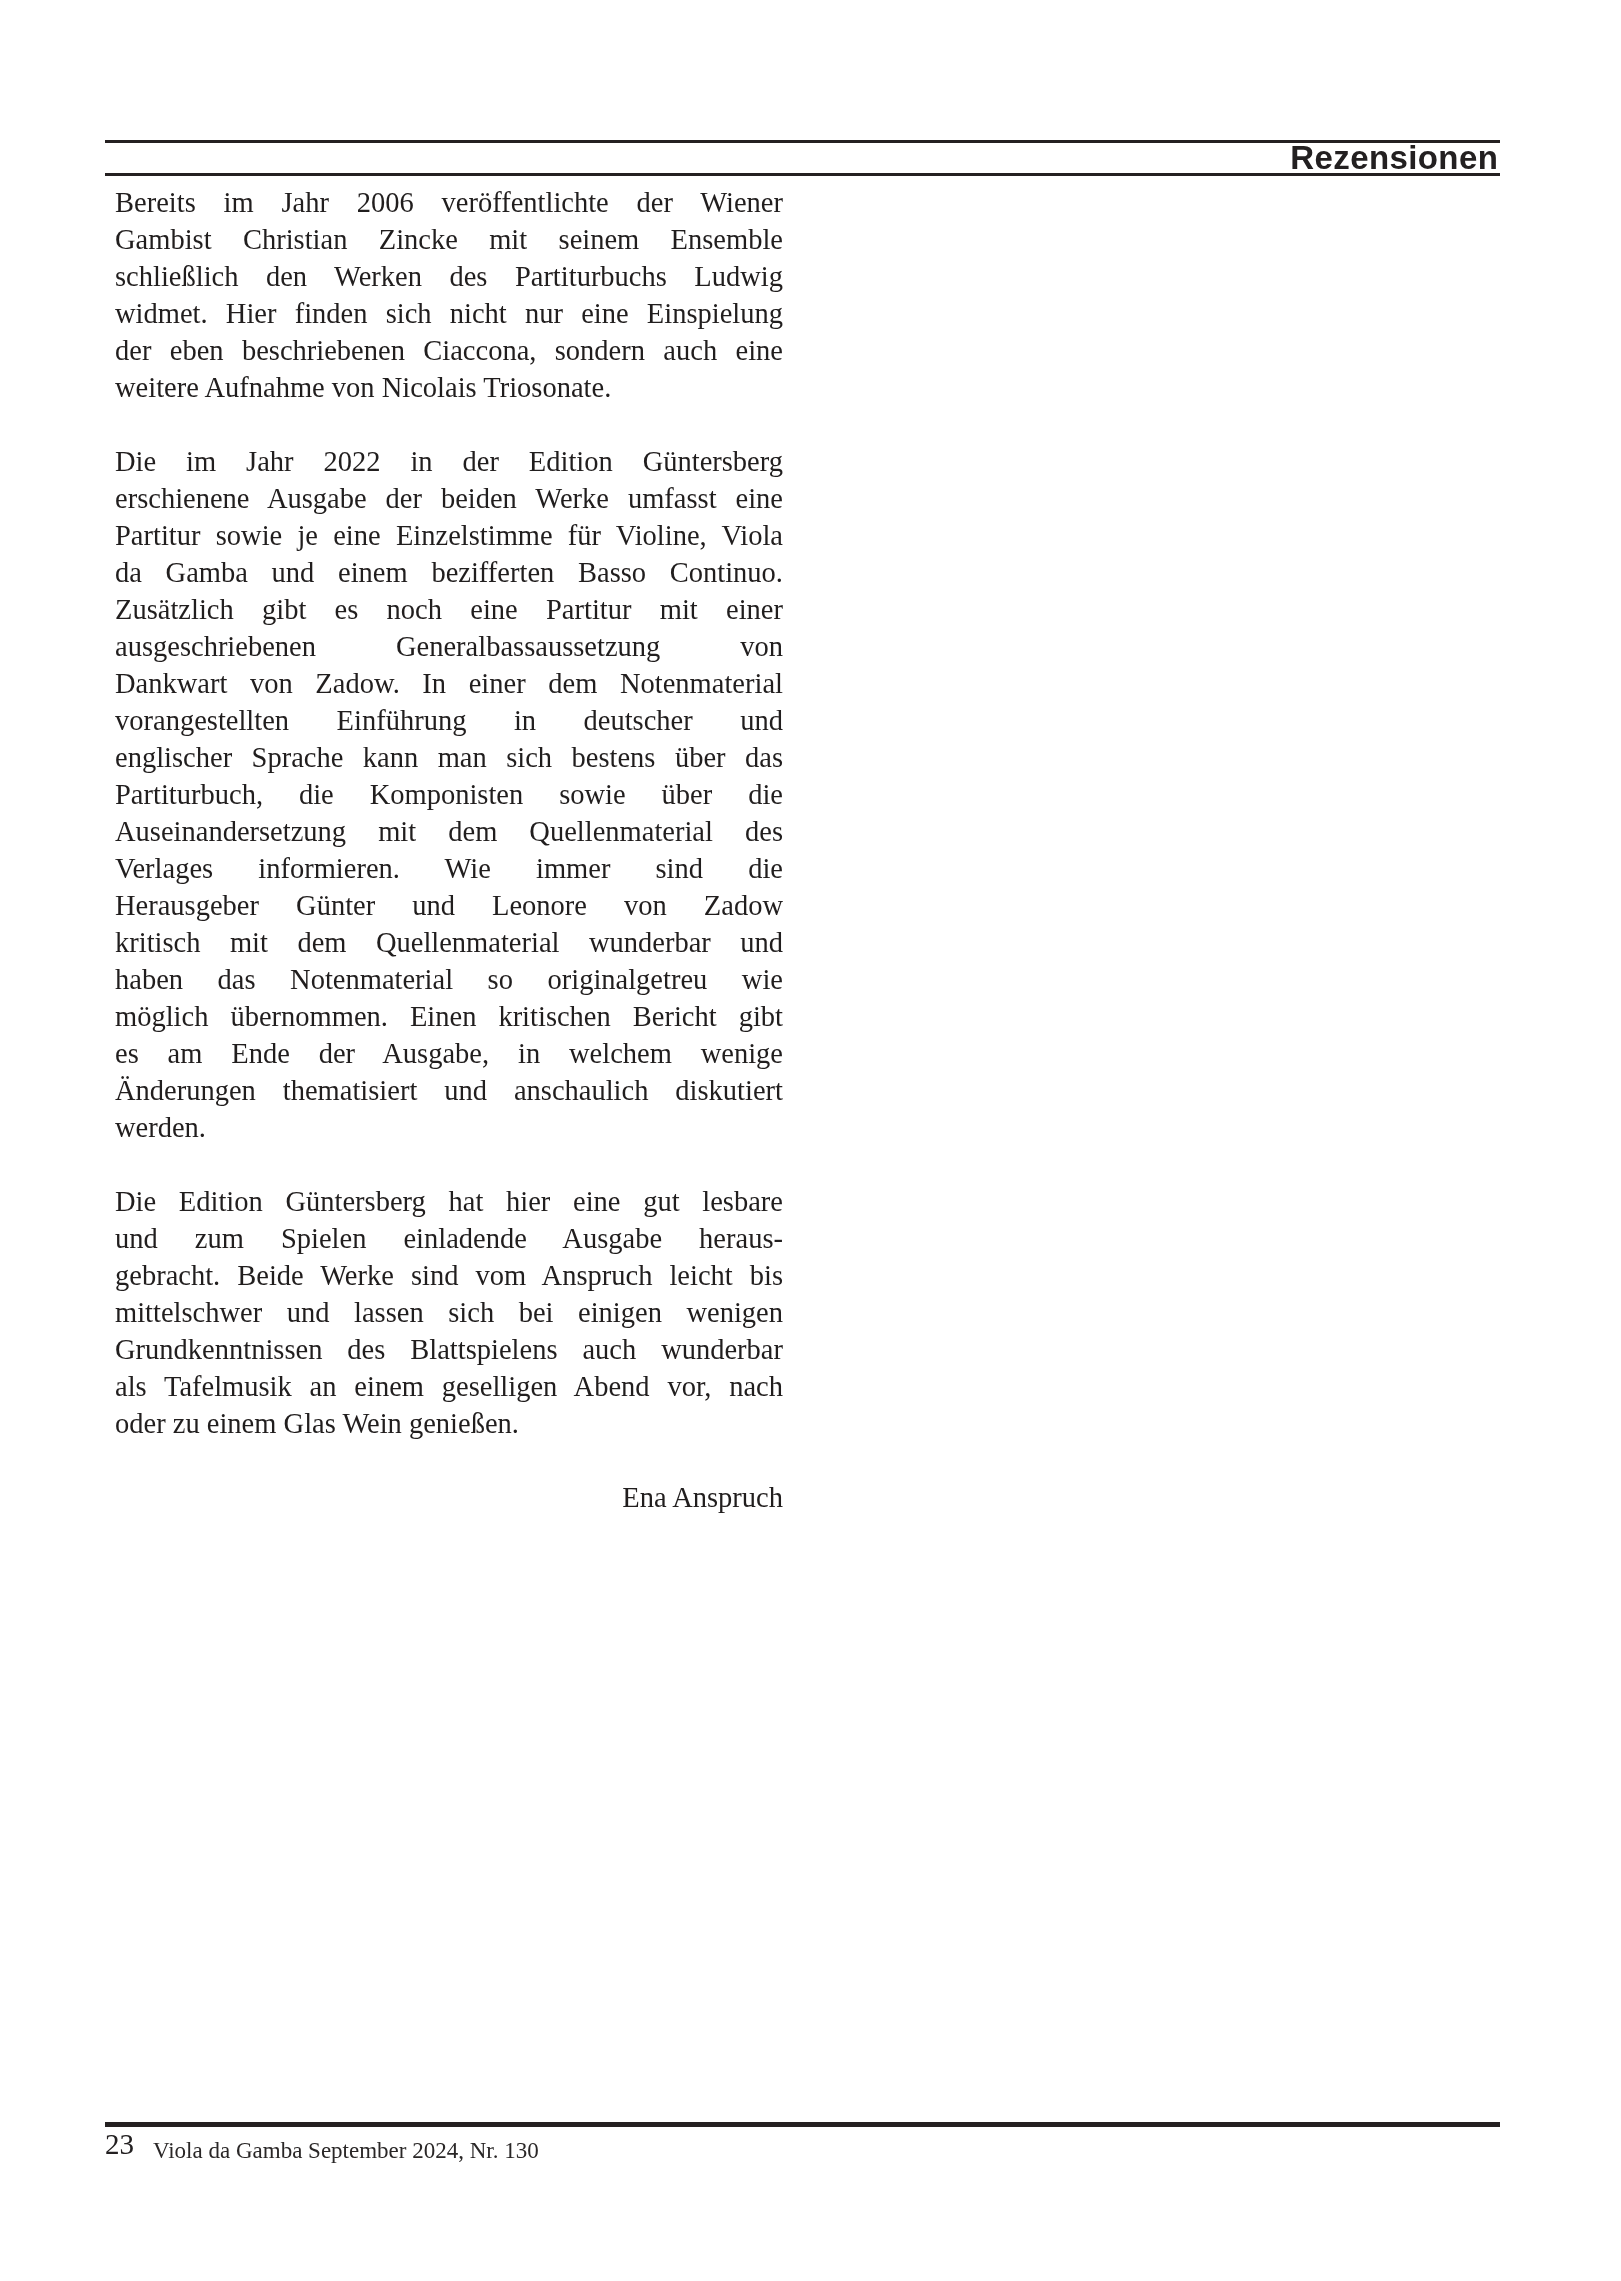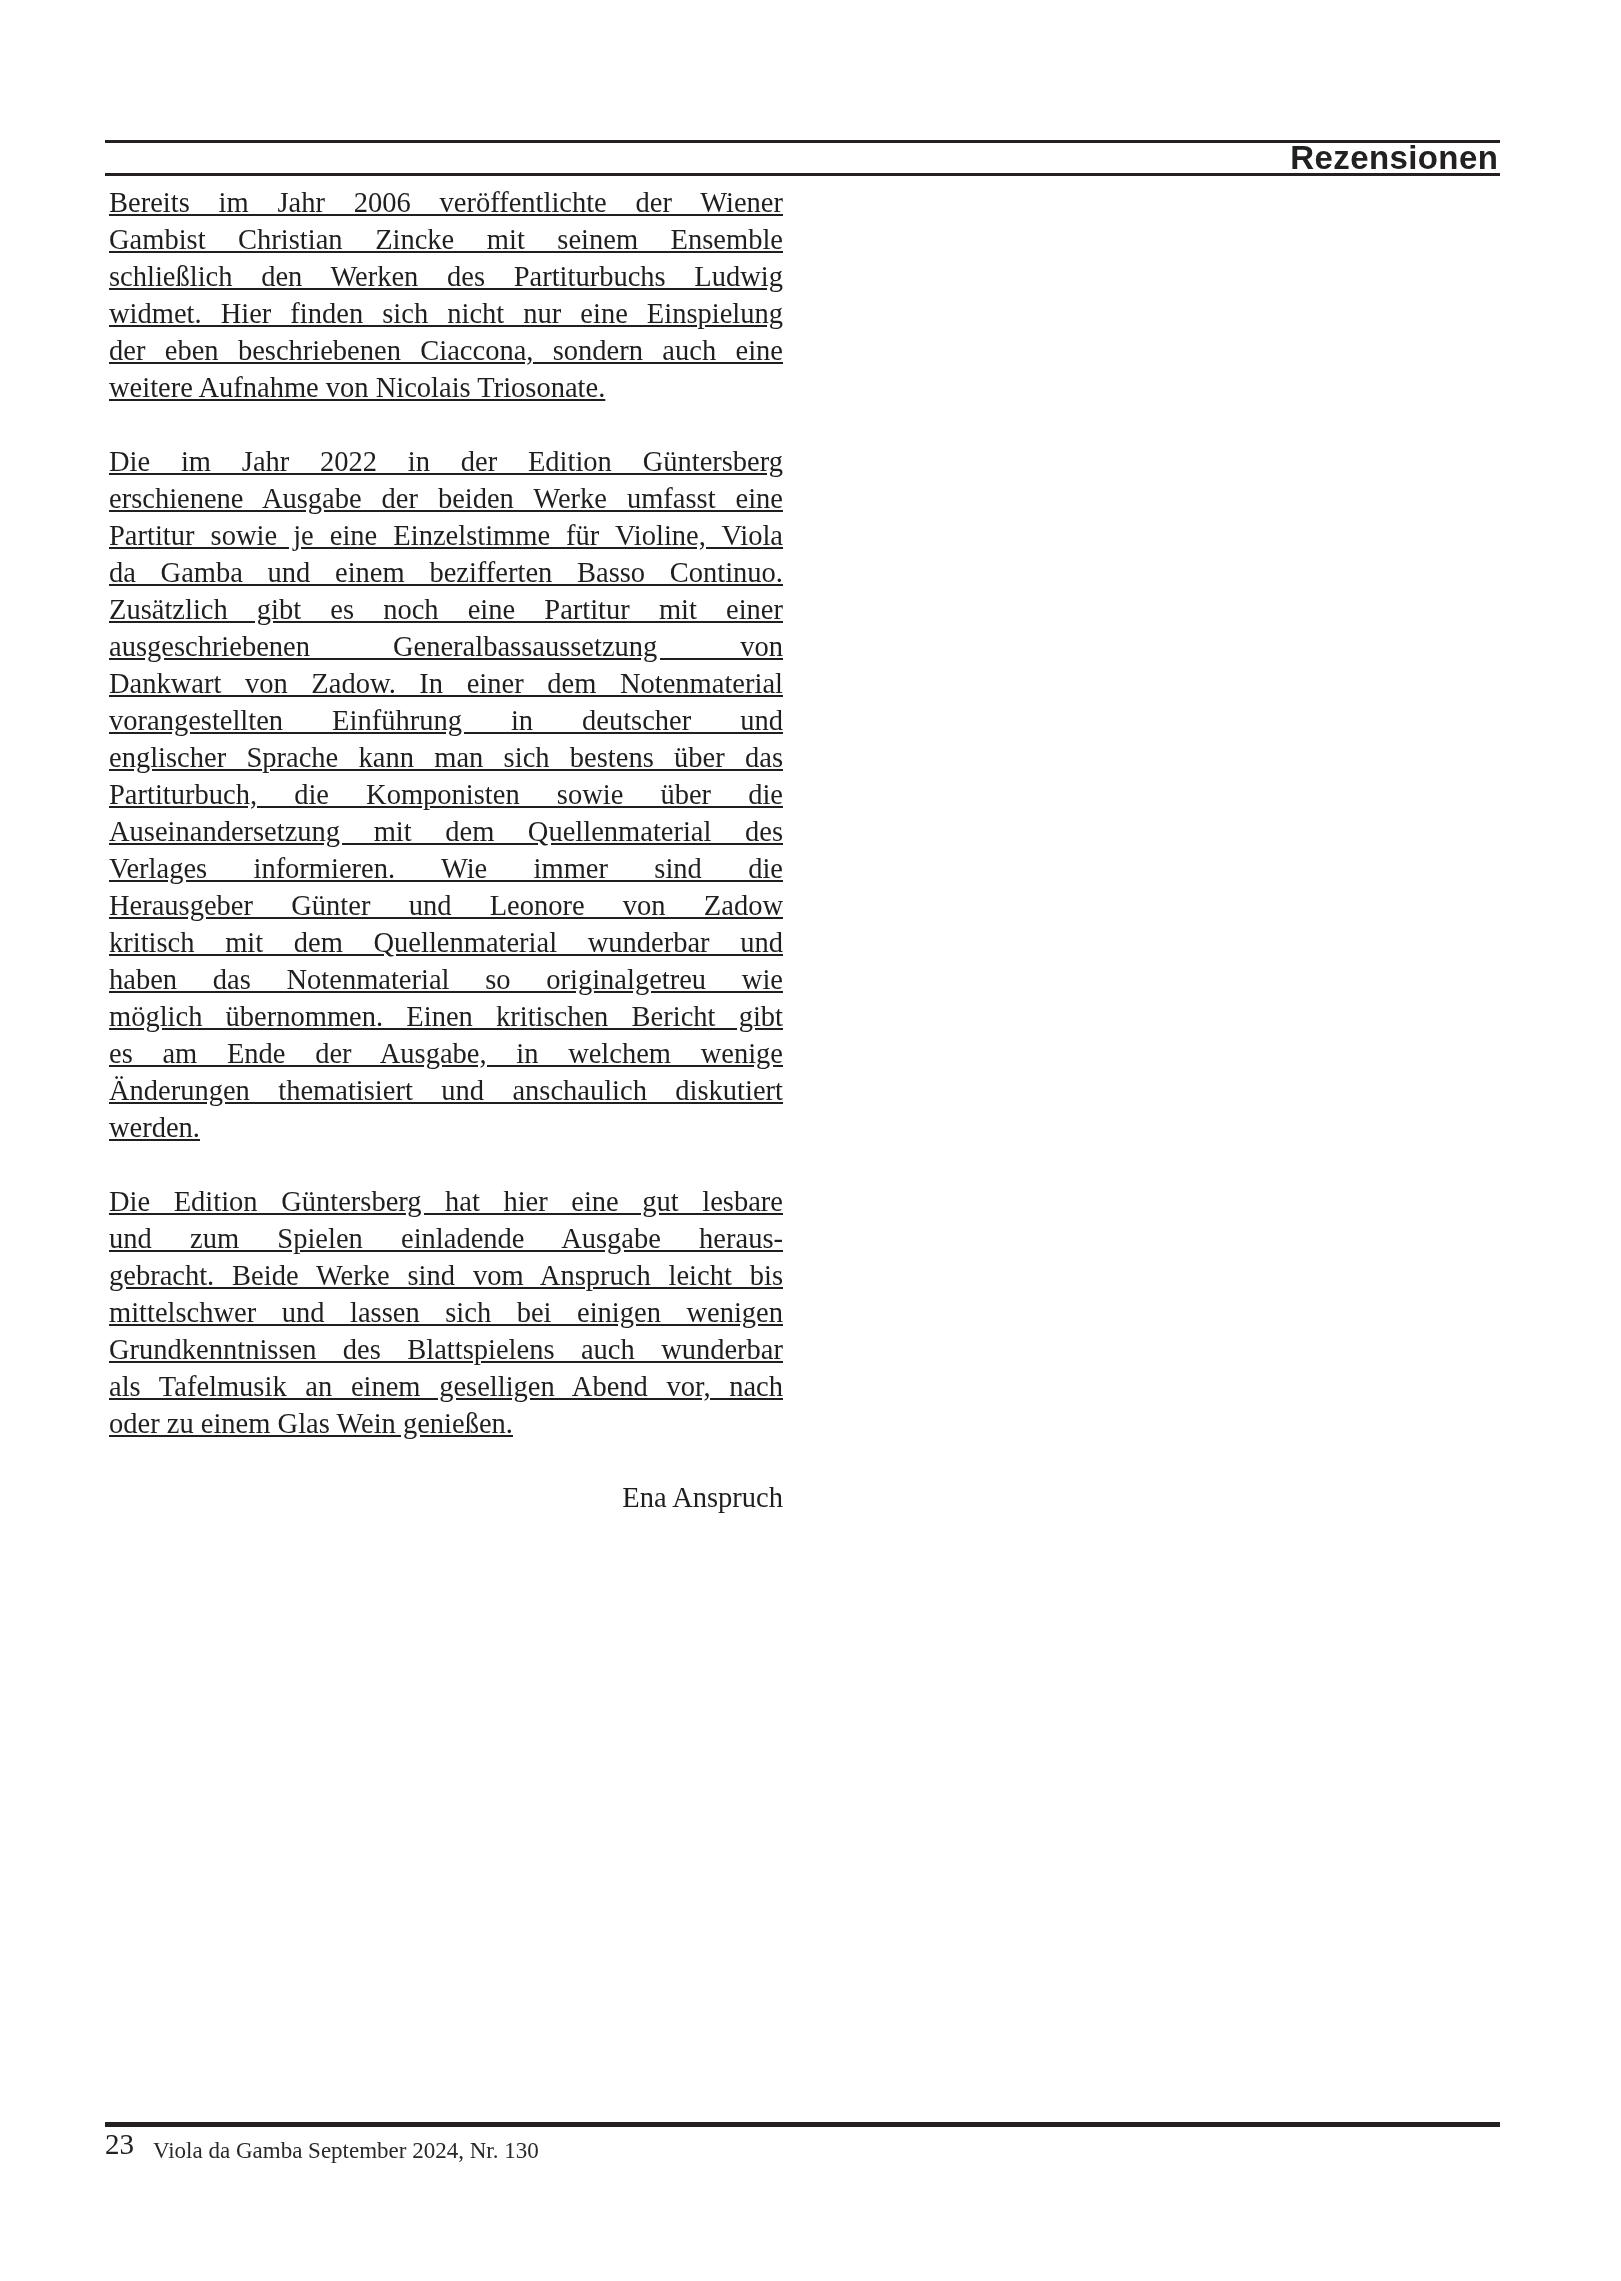--- a/index.html
+++ b/index.html
@@ -32,21 +32,21 @@
     padding-right: 1.8px;
   }
   .text-column {
     position: absolute;
     left: 109px;
     top: 184px;
     width: 674px;
     font-size: 28.5px;
     line-height: 37px;
   }
-  .para { margin: 0 0 37px 0; text-decoration: underline; }
+  .para { margin: 0 0 37px 6px; }
   .line {
     text-align: justify;
     text-align-last: justify;
     text-justify: inter-word;
     white-space: normal;
   }
   .line.last { text-align-last: left; }
   .author-line { text-align: right; }
   .footer-rule {
     position: absolute;

